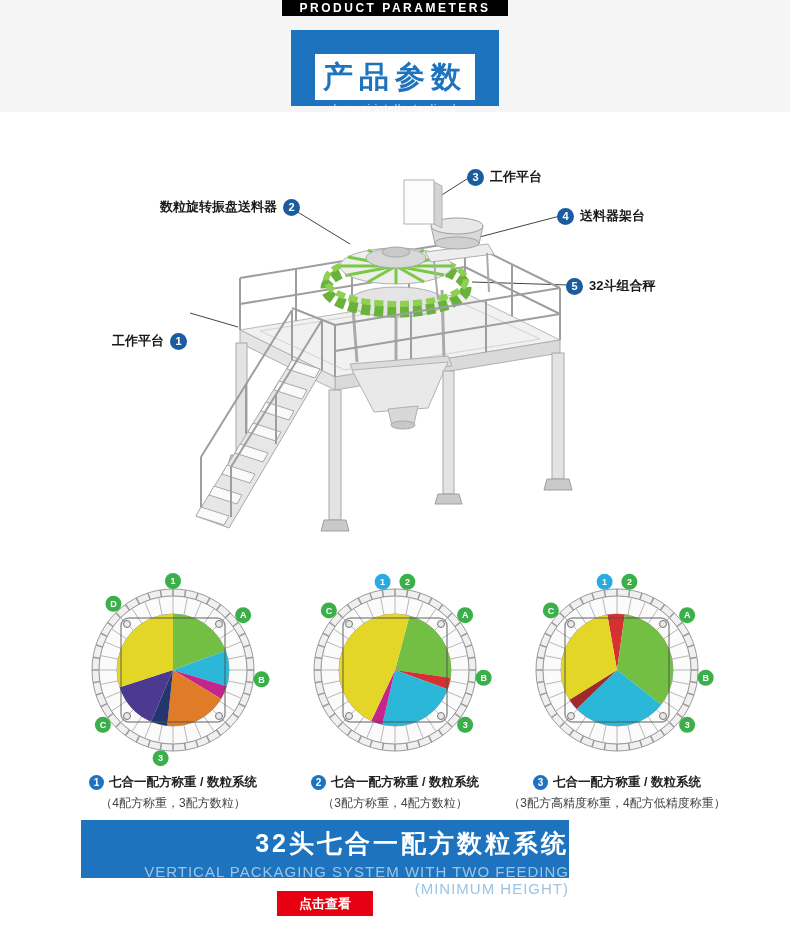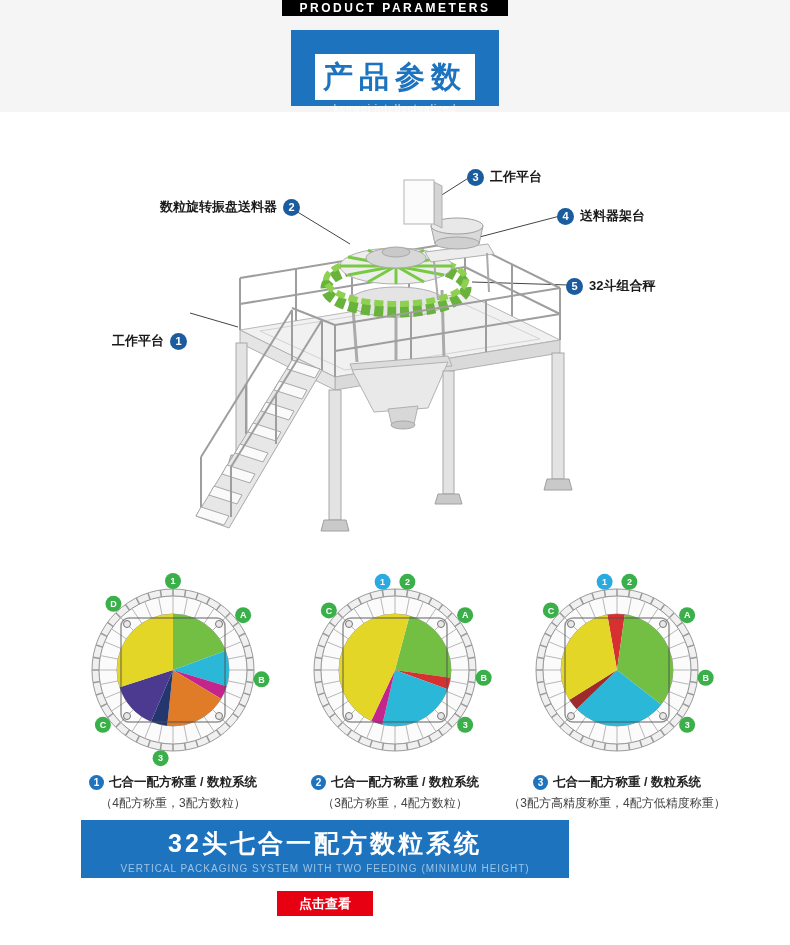--- a/index.html
+++ b/index.html
@@ -32,24 +32,24 @@
   .wheel-col{width:212px;display:flex;flex-direction:column;align-items:center;}
   .wheel-svg{width:196px;height:196px;}
   .cap{margin-top:6px;text-align:center;}
   .cap-line1{display:flex;align-items:center;justify-content:center;gap:5px;
              font-size:12.5px;font-weight:bold;color:#222;white-space:nowrap;}
   .cap-num{width:15px;height:15px;border-radius:50%;background:#1e73be;color:#fff;font-size:10px;
            font-weight:bold;display:flex;align-items:center;justify-content:center;flex:0 0 15px;}
   .cap-line2{font-size:12px;color:#444;margin-top:4px;white-space:nowrap;}
 
   
-  .footer{position:absolute;top:820px;left:0;width:650px;text-align:center;}
+  .footer{position:absolute;top:820px;left:0;width:650px;text-align:right;}
   .banner{margin:0 auto;width:488px;height:58px;background:#1e73be;box-sizing:border-box;padding-top:7px;}
   .banner-title{color:#fff;font-size:25px;font-weight:bold;letter-spacing:3px;}
-  .banner-sub{color:#9cc4e4;font-size:10px;letter-spacing:1px;margin-top:3px;}
+  .banner-sub{color:#9cc4e4;font-size:15px;letter-spacing:1px;margin-top:3px;}
   .cta{margin:13px auto 0;width:96px;height:25px;background:#e60012;color:#fff;font-size:13px;
        font-weight:bold;display:flex;align-items:center;justify-content:center;cursor:pointer;}
 </style>
 </head>
 <body>
 
 <div class="page">
 
   <div class="header-band">
     <div class="ribbon">

